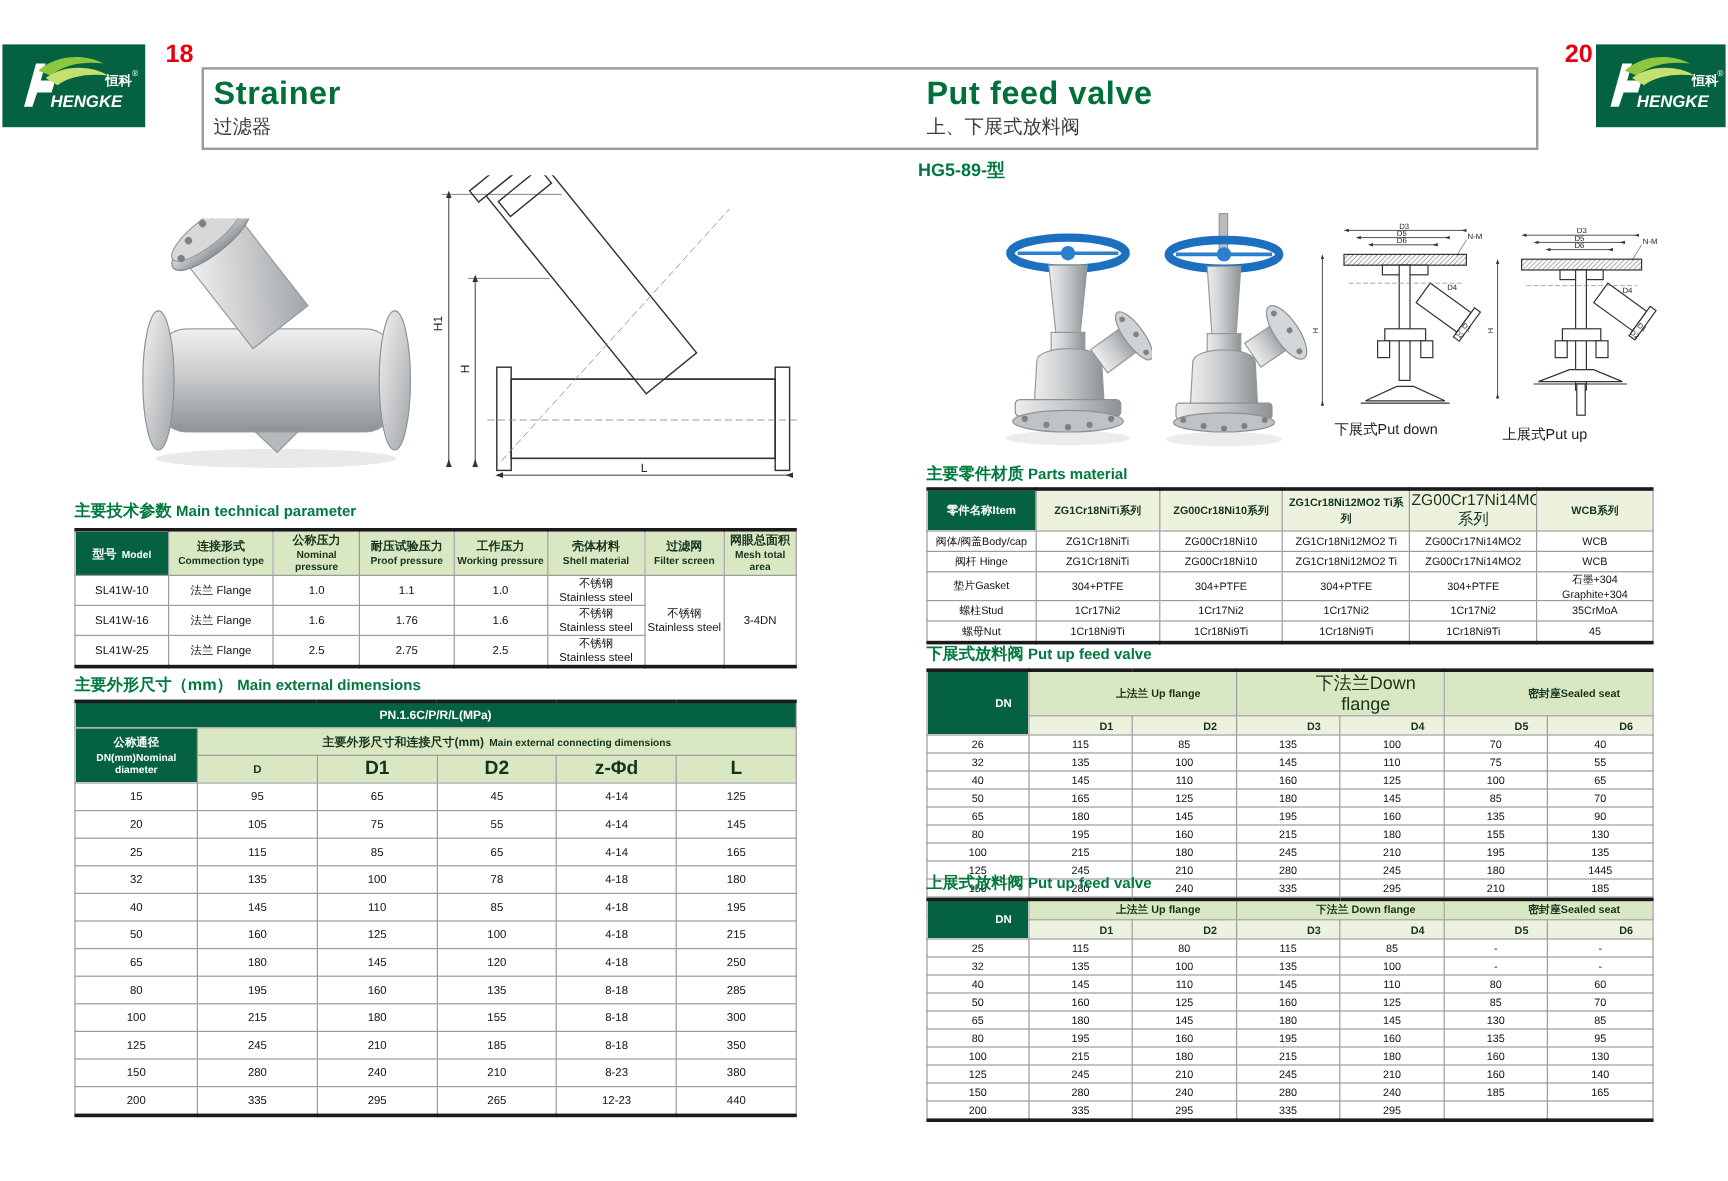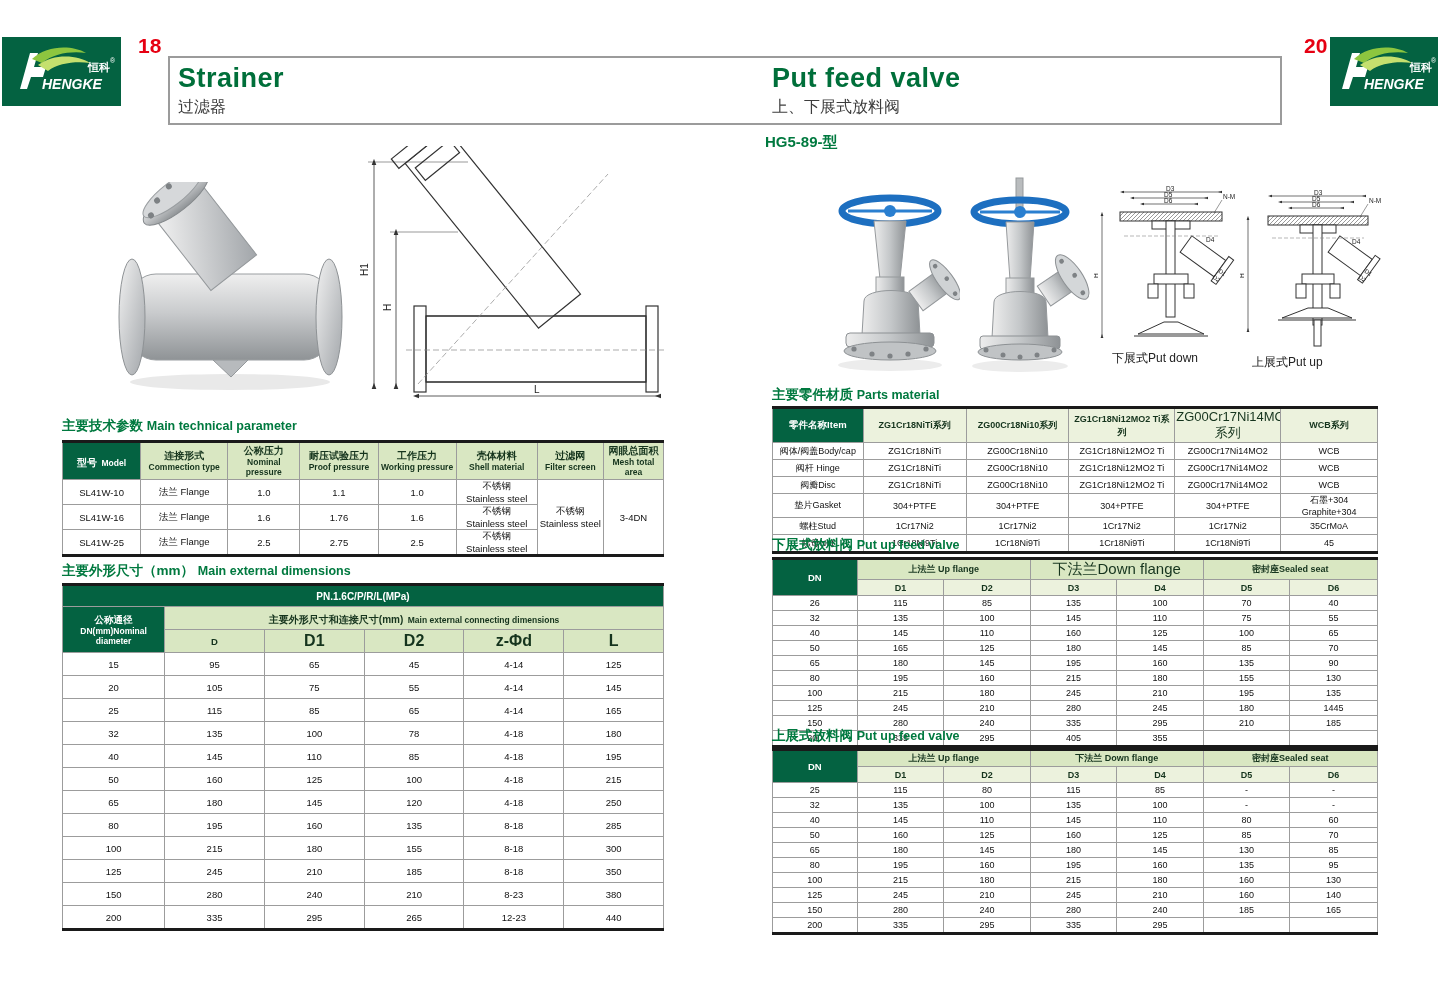--- a/index.html
+++ b/index.html
@@ -35,21 +35,21 @@
   .hcn{font-size:10px;font-weight:bold;display:block;line-height:12px;}
   .hen{font-size:8.5px;display:block;line-height:10px;}
   .inline .hcn,.inline .hen{display:inline;}
   .t-left{left:62px;width:602px;}
   .t-right{left:772px;width:606px;}
   #tech-table td{font-size:9.5px;height:24px;}
   #tech-table .hrow th{height:36px;}
   #dim-table td{font-size:9.5px;height:22px;}
   #parts-table td{font-size:9px;height:16px;}
   #down-table td,#up-table td{font-size:9px;height:14px;}
-  .grp th{height:15px;}
+  .grp th{height:15px;padding-left:44px;}
   .caption{position:absolute;font-size:12px;color:#222;}
   svg text{font-family:"Liberation Sans",sans-serif;}
 </style>
 </head>
 <body>
 
 <div class="page">
 
   <div class="logo-box logo-left">
     <svg width="119" height="69" viewBox="0 0 119 69">
@@ -536,28 +536,20 @@
         </tr>
         <tr>
           <td>阀杆 Hinge</td>
           <td>ZG1Cr18NiTi</td>
           <td>ZG00Cr18Ni10</td>
           <td>ZG1Cr18Ni12MO2 Ti</td>
           <td>ZG00Cr17Ni14MO2</td>
           <td>WCB</td>
         </tr>
         <tr>
-          <td>阀瓣Disc</td>
-          <td>ZG1Cr18NiTi</td>
-          <td>ZG00Cr18Ni10</td>
-          <td>ZG1Cr18Ni12MO2 Ti</td>
-          <td>ZG00Cr17Ni14MO2</td>
-          <td>WCB</td>
-        </tr>
-        <tr>
           <td>垫片Gasket</td>
           <td>304+PTFE</td>
           <td>304+PTFE</td>
           <td>304+PTFE</td>
           <td>304+PTFE</td>
           <td>石墨+304 Graphite+304</td>
         </tr>
         <tr>
           <td>螺柱Stud</td>
           <td>1Cr17Ni2</td>

